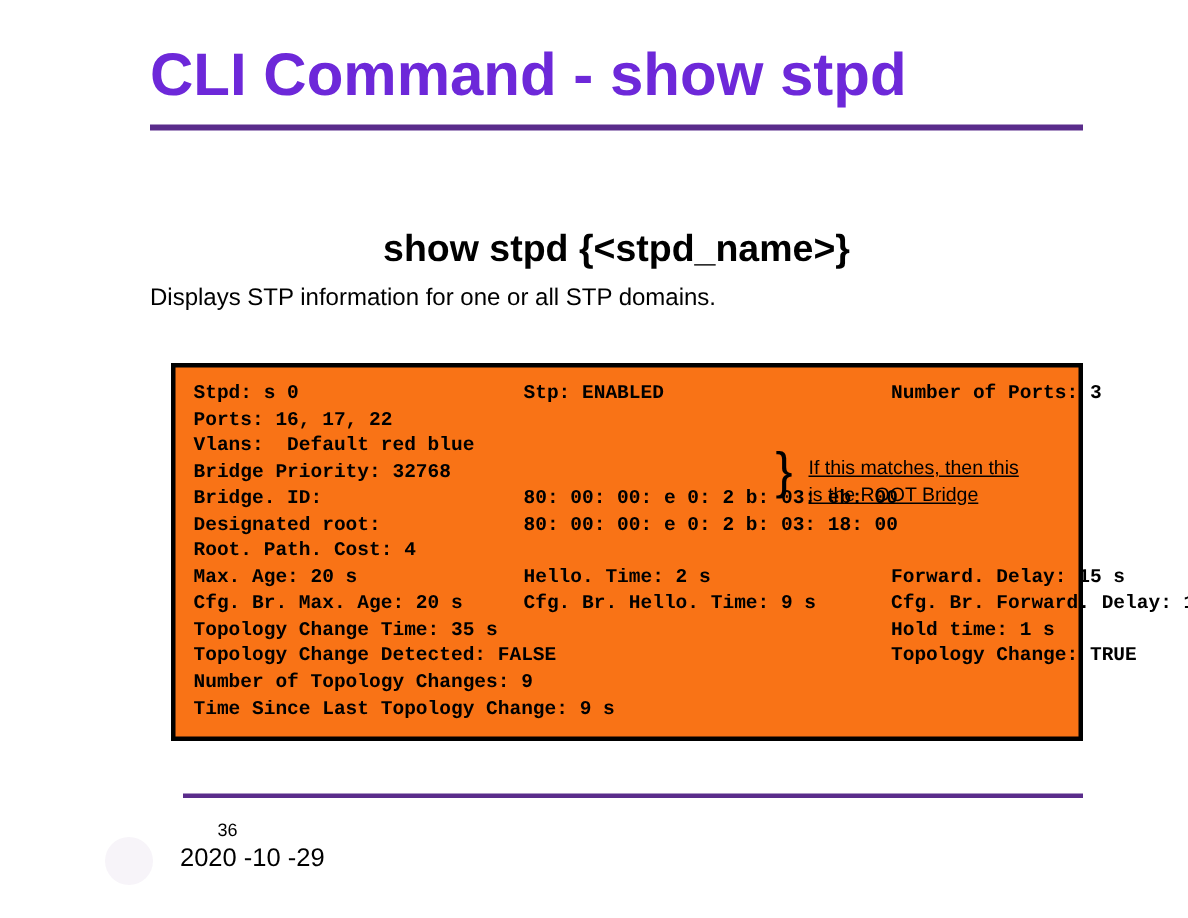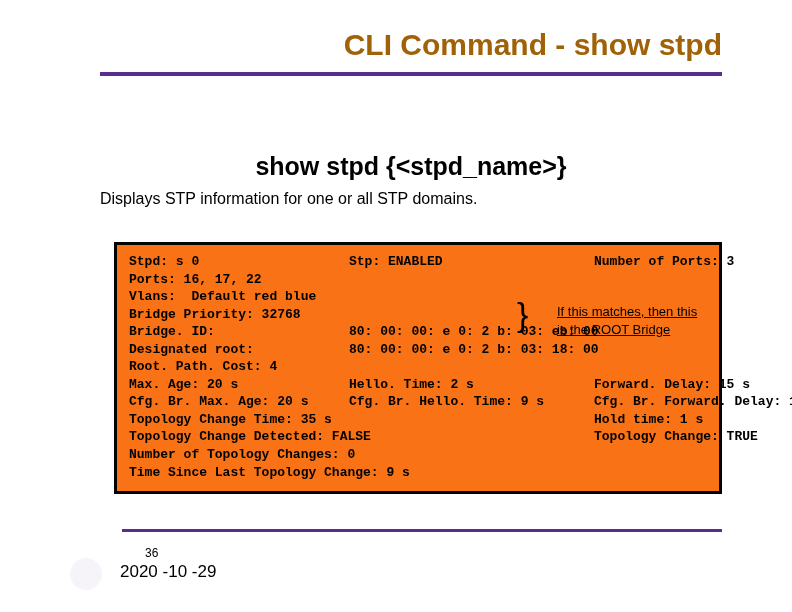--- a/index.html
+++ b/index.html
@@ -11,24 +11,24 @@
     position: relative;
     overflow: hidden;
   }
   .title-block {
     position: absolute;
     top: 28px;
     left: 100px;
     right: 70px;
   }
   .title {
-    font-size: 30px;
+    font-size: 40px;
     font-weight: bold;
-    color: #a16207;
-    text-align: right;
+    color: #6d28d9;
+    text-align: left;
   }
   .title-rule {
     margin-top: 10px;
     border: none;
     border-bottom: 4px solid #5a2c8b;
     width: 100%;
   }
   .subtitle {
     position: absolute;
     top: 152px;
@@ -76,21 +76,20 @@
     position: absolute;
     left: -18px;
     top: -6px;
     font-size: 34px;
     font-weight: normal;
     line-height: 34px;
   }
   .callout .text {
     display:block;
     padding-left: 4px;
-    margin-left: 18px;
   }
   .callout u { text-decoration: underline; }
   .footer-rule {
     position: absolute;
     left: 122px;
     right: 70px;
     bottom: 80px;
     border: none;
     border-bottom: 3px solid #5a2c8b;
   }
@@ -137,21 +136,21 @@
   <div class="row">Ports: 16, 17, 22</div>
   <div class="row">Vlans:  Default red blue</div>
   <div class="row">Bridge Priority: 32768</div>
   <div class="row"><span class="label">Bridge. ID:</span><span class="val1">80: 00: 00: e 0: 2 b: 03: eb: 00</span></div>
   <div class="row"><span class="label">Designated root:</span><span class="val1">80: 00: 00: e 0: 2 b: 03: 18: 00</span></div>
   <div class="row">Root. Path. Cost: 4</div>
   <div class="row"><span class="label">Max. Age: 20 s</span><span class="val1">Hello. Time: 2 s</span><span>Forward. Delay: 15 s</span></div>
   <div class="row"><span class="label">Cfg. Br. Max. Age: 20 s</span><span class="val1">Cfg. Br. Hello. Time: 9 s</span><span>Cfg. Br. Forward. Delay: 15 s</span></div>
   <div class="row"><span class="label" style="width:465px">Topology Change Time: 35 s</span><span>Hold time: 1 s</span></div>
   <div class="row"><span class="label" style="width:465px">Topology Change Detected: FALSE</span><span>Topology Change: TRUE</span></div>
-  <div class="row">Number of Topology Changes: 0</div>
+  <div class="row">Number of Topology Changes: 9</div>
   <div class="row">Time Since Last Topology Change: 9 s</div>
 
   <div class="callout">
     <span class="brace">}</span>
     <span class="text"><u>If this matches, then this</u></span>
     <span class="text"><u>is the ROOT Bridge</u></span>
   </div>
 </div>
 
 <hr class="footer-rule">

